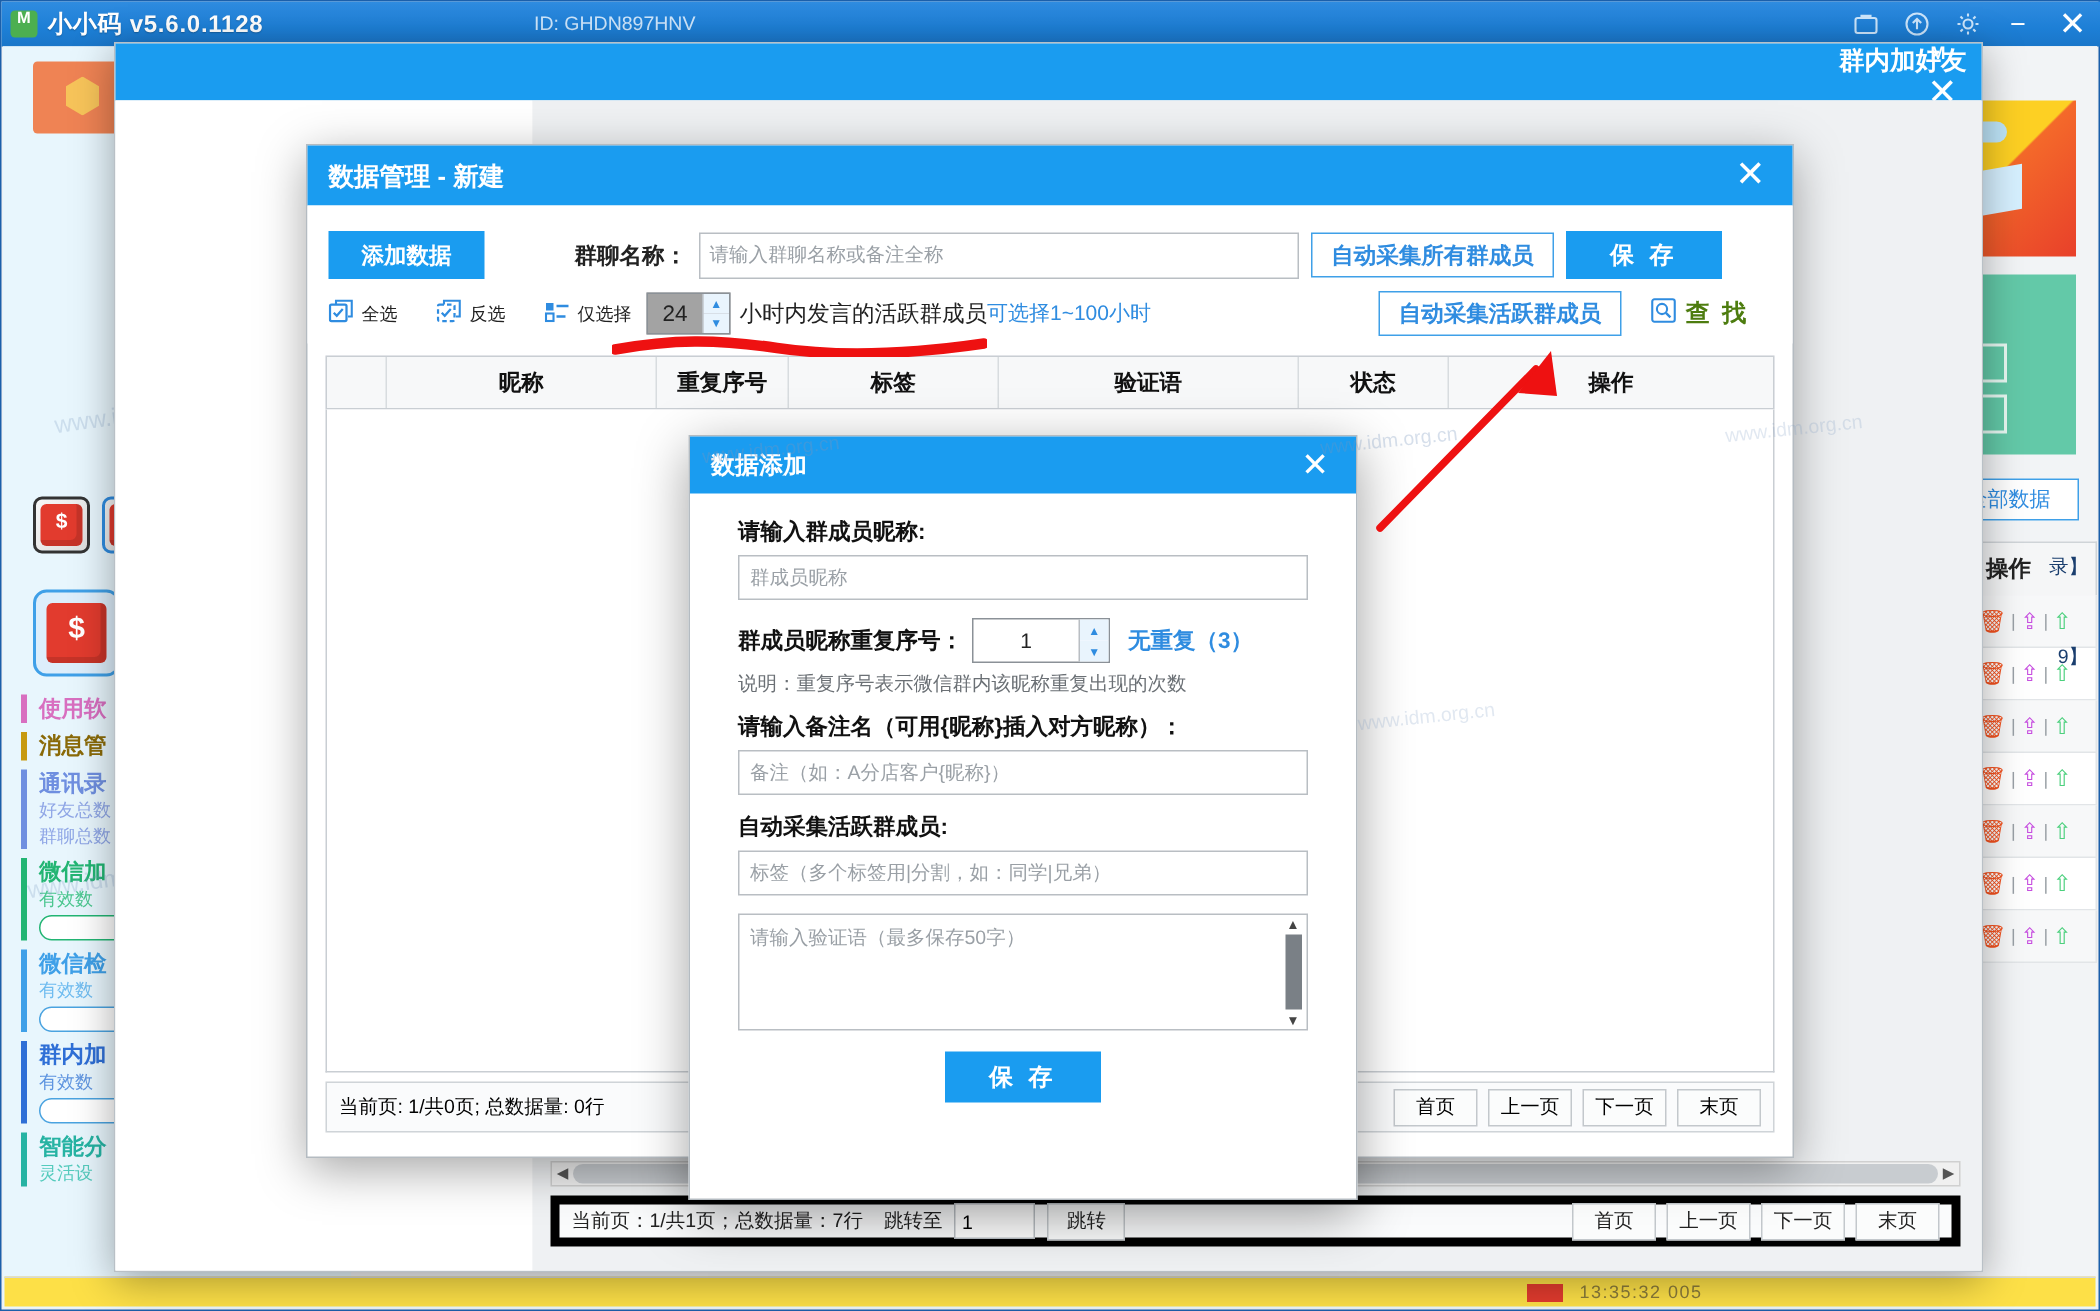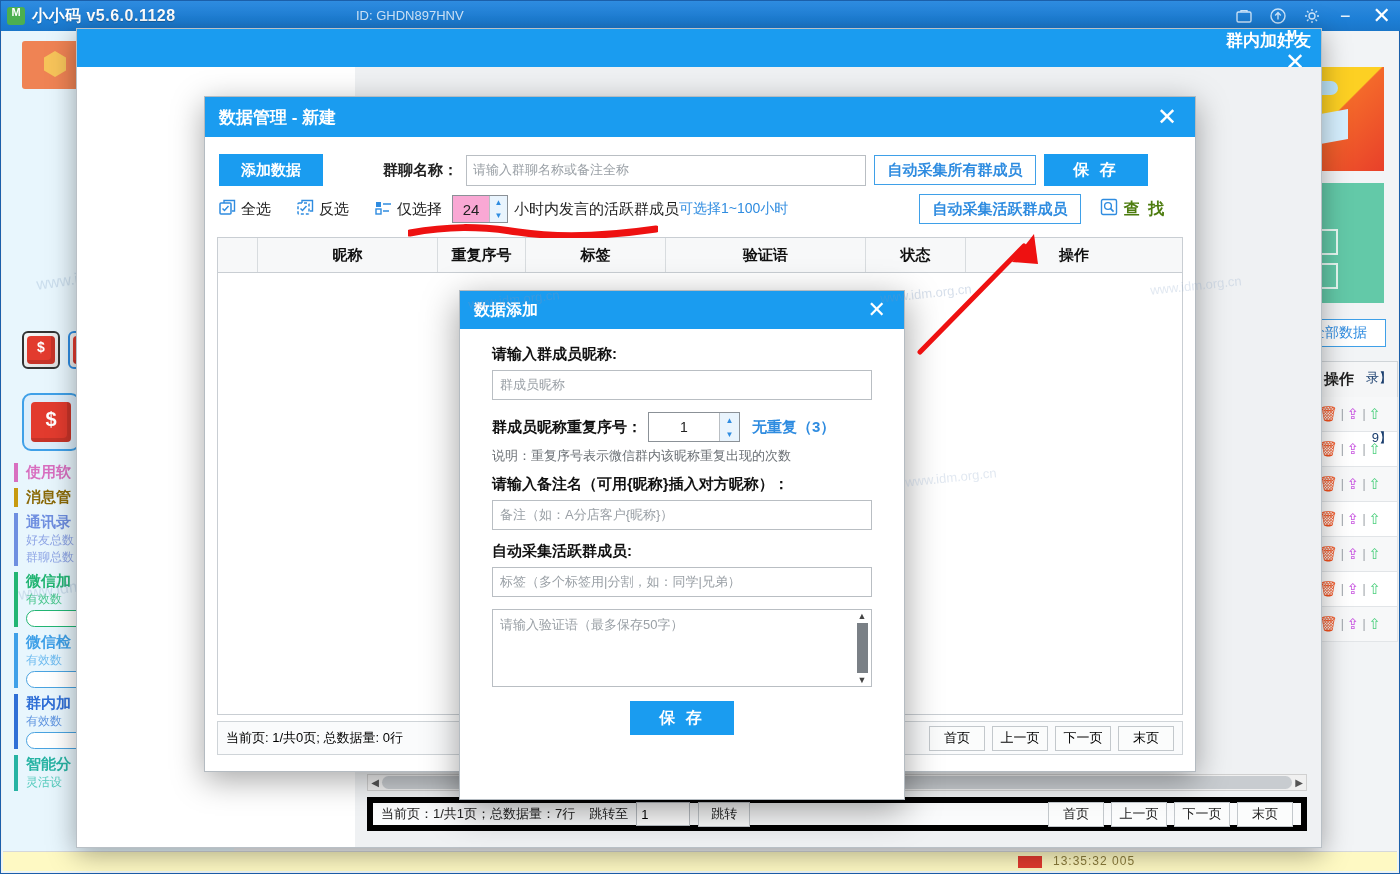--- a/index.html
+++ b/index.html
@@ -136,21 +136,21 @@
   .op-row:nth-child(even) { background: #f7f8f9; }
   .op-row .sep { color: #9aa0a6; font-size: 12px; }
   .op-pen { color: #2f7fd6; }
   .op-del { color: #f4511e; }
   .op-up { color: #c74fe0; }
   .op-res { color: #4cd07d; }
 
   .frag { position: absolute; right: 6px; font-size: 13px; color: #1a3e6e; }
 
   .app-status { position: absolute; left: 1px; right: 1px; bottom: 1px; height: 20px;
-    background: #fef9c3; border-top: 1px solid #d5d8db; }
+    background: #fde047; border-top: 1px solid #d5d8db; }
   .app-status .blurtxt { position: absolute; left: 1050px; top: 2px; font-size: 12px;
     color: #8a7b3a; letter-spacing: 1px; }
   .app-status .redflag { position:absolute; left:1015px; top:4px; width:24px; height:12px;
     background:#e23b2e; }
 
   
   .dlg1 { position: absolute; left: 76px; top: 28px; width: 1246px; height: 820px;
     background: #f4f5f6; border: 1px solid #b9c0c6;
     box-shadow: 0 6px 26px rgba(0,0,0,.35); }
   .dlg1-title { height: 38px; background: #1a9cf0; color: #fff;
@@ -213,22 +213,22 @@
   .btn-out { height: 30px; min-width: 162px; border: 1px solid #3fa0e8; background: #fff;
     color: #2f8ce0; font-size: 15px; font-weight: bold; cursor: pointer;
     display: flex; align-items: center; justify-content: center; }
   .btn-save { height: 32px; min-width: 104px; background: #1a9cf0; color: #fff;
     border: none; font-size: 16px; font-weight: bold; letter-spacing: 3px;
     display: flex; align-items: center; justify-content: center; cursor: pointer; }
   .lnk-find { height: 30px; min-width: 104px; display:flex; align-items:center;
     justify-content:center; gap: 6px; color: #4d7c0f; font-size: 16px;
     font-weight: bold; letter-spacing: 2px; cursor: pointer; }
   .chk-item { display: flex; align-items: center; gap: 5px; margin-right: 26px;
-    font-size: 15px; color: #222; cursor: pointer; }
-  .spin { width: 56px; height: 28px; border: 1px solid #8b9197; background: #f9a8d4;
+    font-size: 12px; color: #222; cursor: pointer; }
+  .spin { width: 56px; height: 28px; border: 1px solid #8b9197; background: #a3a3a3;
     display: flex; align-items: center; margin: 0 6px; }
   .spin .v { flex: 1; text-align: center; font-size: 15px; color: #222; }
   .spin .ar { width: 18px; height: 26px; border-left: 1px solid #b9bec3;
     display: flex; flex-direction: column; }
   .spin .ar div { flex: 1; display: flex; align-items: center; justify-content: center;
     font-size: 8px; color: #2f8ce0; background: #e9f4fd; }
   .hint-blue { color: #2f8ce0; font-size: 14px; margin-left: 0; }
 
   
   .dtable { position: absolute; left: 12px; top: 140px; right: 12px; height: 30px; }

